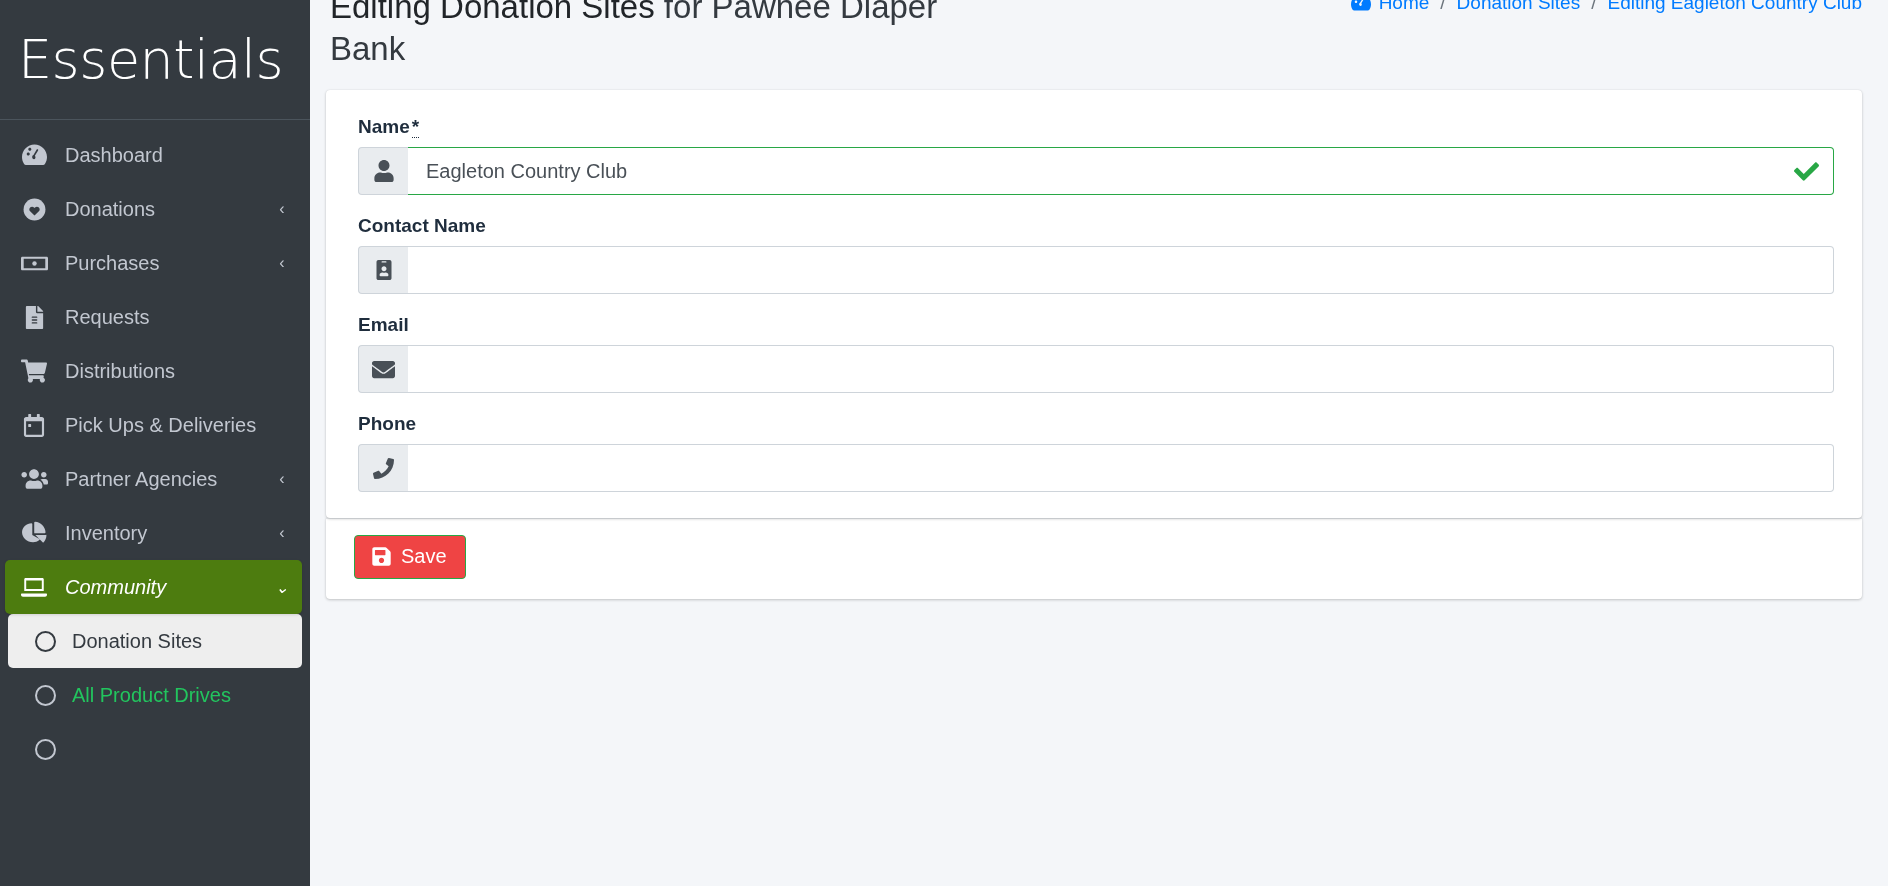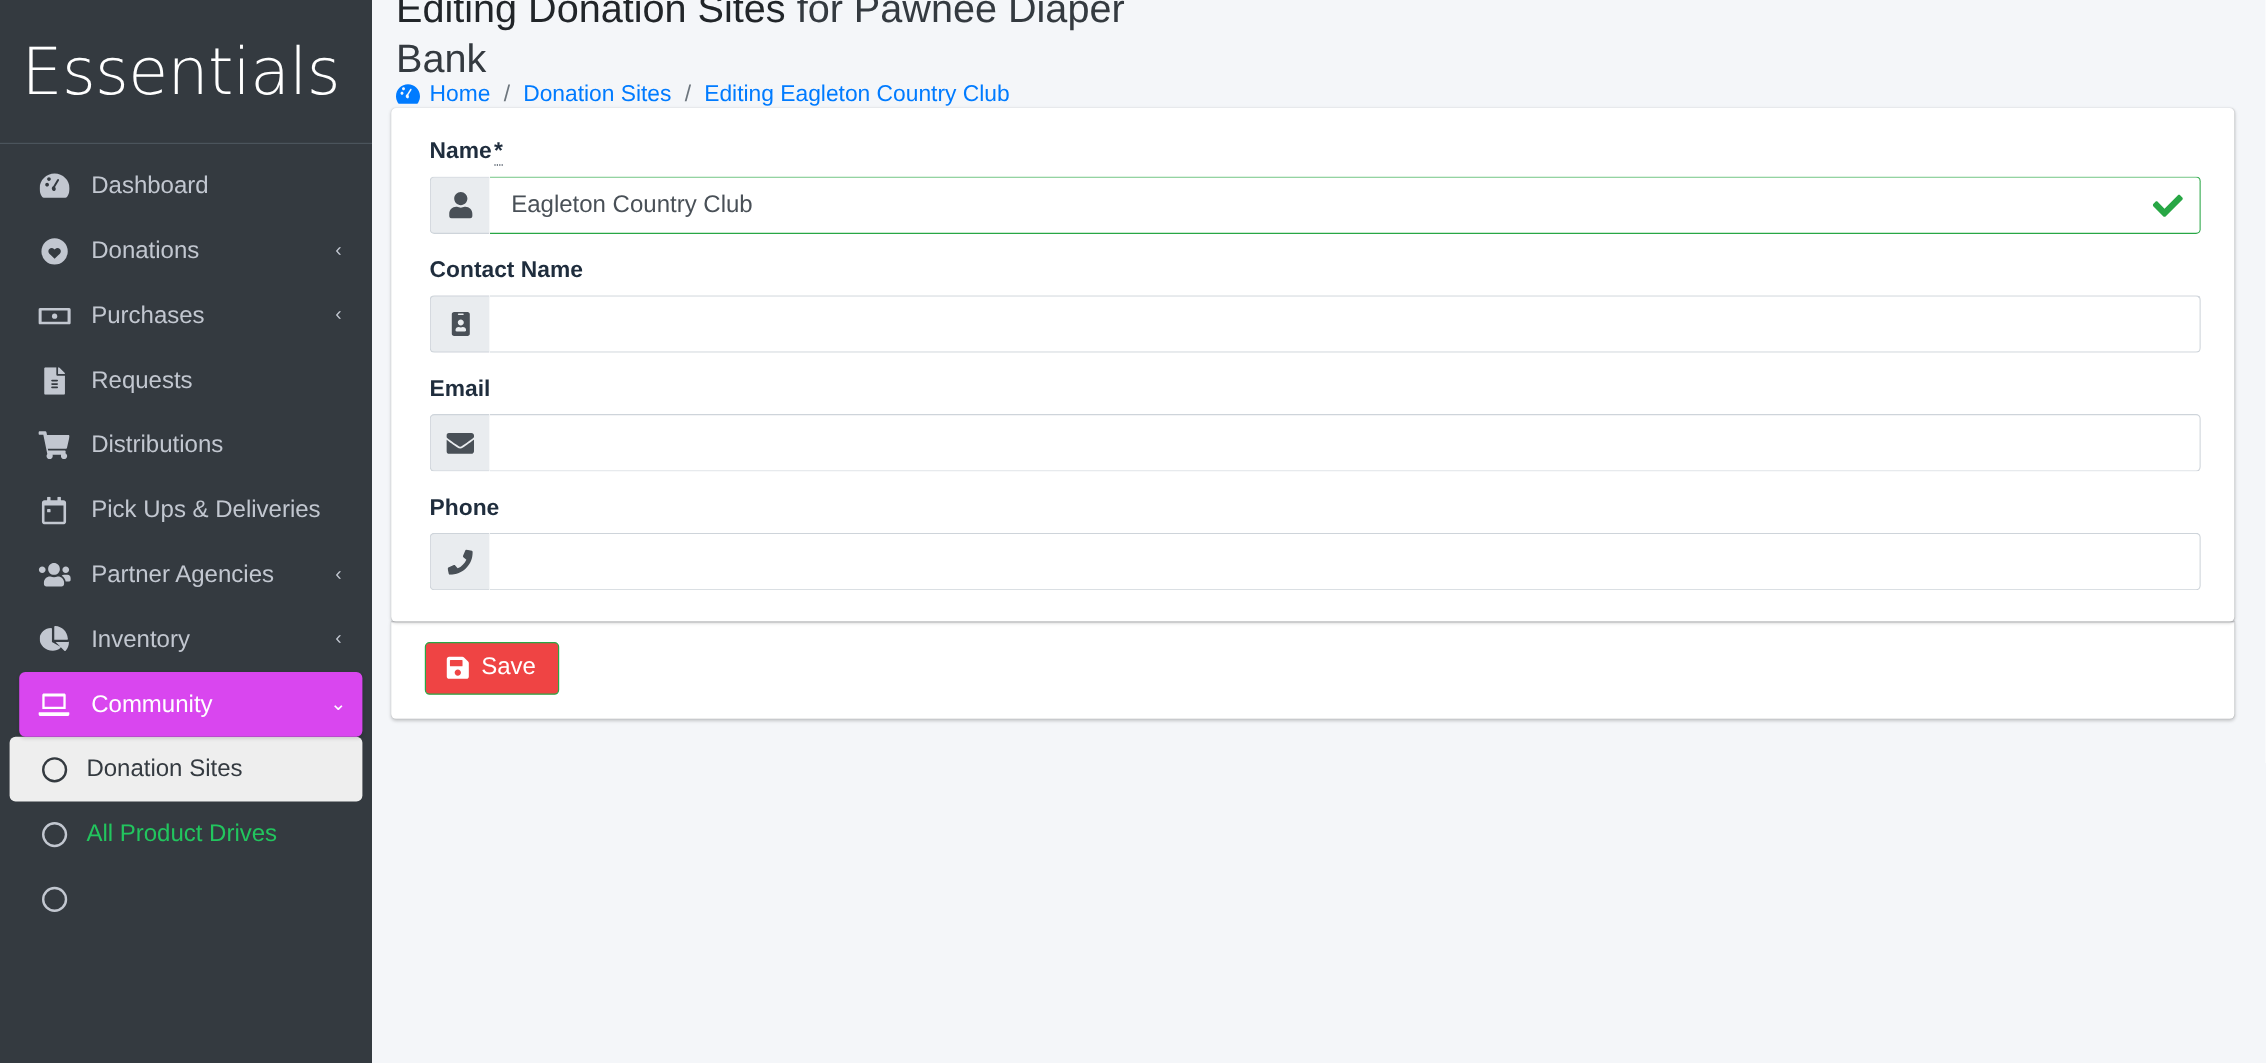--- a/index.html
+++ b/index.html
@@ -26,21 +26,21 @@
     border-bottom: 1px solid #4b545c;
   }
   .brand-text {
     color: #ffffff;
     font-size: 54px;
     font-weight: 300;
     letter-spacing: -0.5px;
     line-height: 1;
     font-family: "DejaVu Sans", sans-serif;
   }
-  .nav { padding: 8px 8px 0 16px; }
+  .nav { padding: 8px 8px 0 5px; }
   .nav-item {
     display: flex; align-items: center;
     height: 54px;
     padding: 0 12px;
     border-radius: 5px;
     color: #c2c7d0;
     font-size: 20px;
     position: relative;
     cursor: pointer;
   }
@@ -52,23 +52,24 @@
   }
   .nav-item .ico svg { display: block; }
   .nav-label { flex: 1; white-space: nowrap; }
   .chev {
     width: 16px; height: 16px;
     display: flex; align-items: center; justify-content: center;
     color: #c2c7d0;
     font-size: 16px;
   }
   .nav-item.active {
-    background: #d946ef;
+    background: #4d7c0f;
     color: #ffffff;
     box-shadow: 0 1px 3px rgba(0,0,0,.12);
+    font-style: italic;
   }
   .nav-item.active .ico, .nav-item.active .chev { color: #ffffff; }
 
   .subnav { padding: 0 8px; }
   .sub-item {
     display: flex; align-items: center;
     height: 54px;
     padding: 0 12px 0 22px;
     border-radius: 5px;
     color: #22c55e;
@@ -100,21 +101,20 @@
     position: relative;
     overflow: hidden;
   }
   .content-header {
     padding: 0 26px 0 20px;
     display: flex;
     align-items: flex-start;
     justify-content: space-between;
     position: relative;
     height: 90px;
-    flex-direction: column;
   }
   .page-title {
     font-size: 33px;
     color: #212529;
     line-height: 1.28;
     padding-top: 0;
     margin-top: -14px;
     font-weight: 400;
     max-width: 680px;
   }

